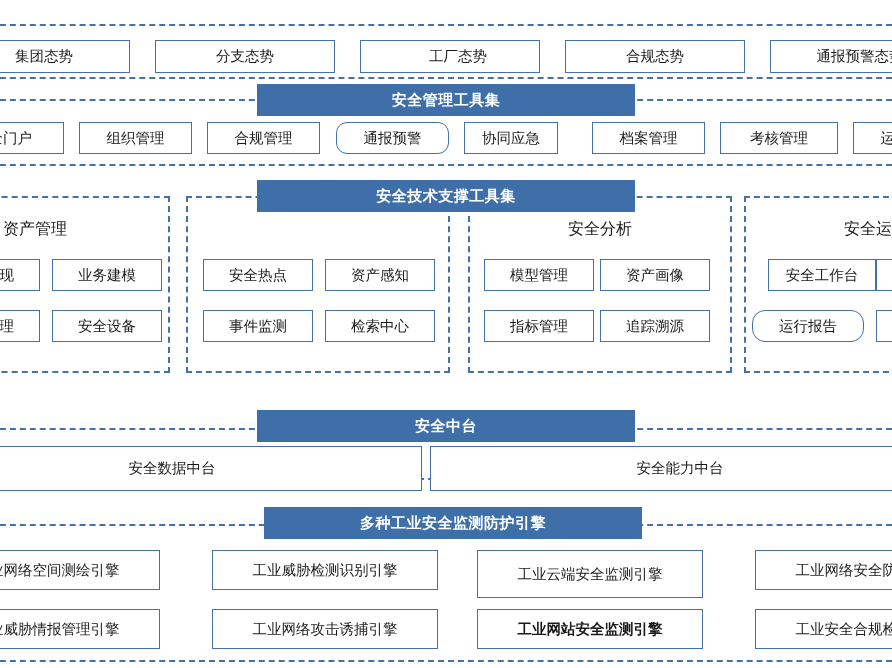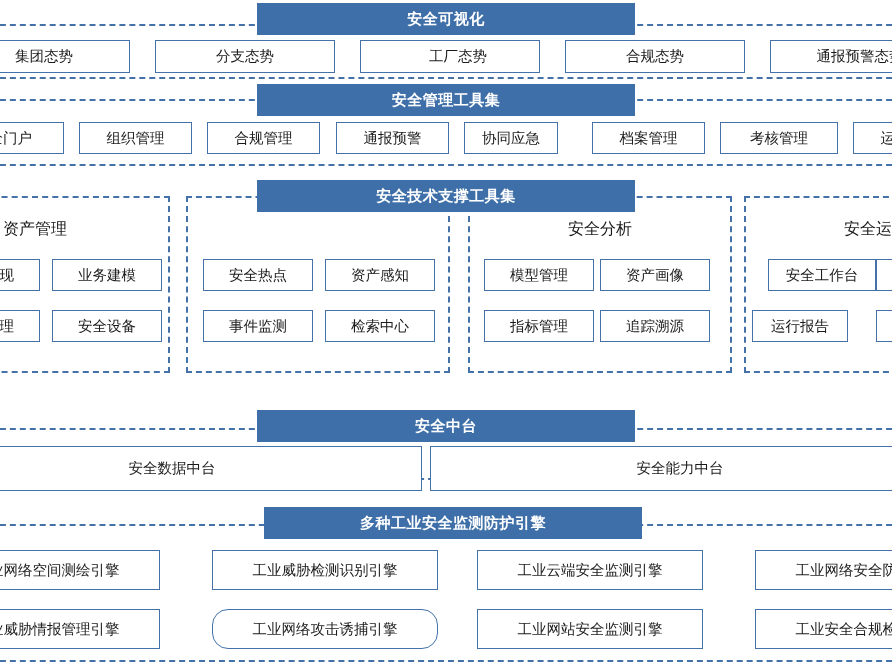--- a/index.html
+++ b/index.html
@@ -79,23 +79,20 @@
     text-align: center;
   }
 </style>
 </head>
 <body>
 
 <div id="canvas">
 
   <div class="layer" style="left:-20px; top:24px; width:932px; height:55px;"></div>
 
-  <div class="banner" style="left:257px; top:3px; width:378px; height:32px;">
-    <span>安全可视化</span>
-  </div>
 
   <div class="box" style="left:-42px; top:40px; width:172px; height:33px;">
     <span>集团态势</span>
   </div>
   <div class="box" style="left:155px; top:40px; width:180px; height:33px;">
     <span>分支态势</span>
   </div>
   <div class="box" style="left:360px; top:40px; width:180px; height:33px;padding-left:16px;">
     <span>工厂态势</span>
   </div>
@@ -114,21 +111,21 @@
 
   <div class="box" style="left:-58px; top:122px; width:122px; height:32px;">
     <span>安全门户</span>
   </div>
   <div class="box" style="left:79px; top:122px; width:113px; height:32px;">
     <span>组织管理</span>
   </div>
   <div class="box" style="left:207px; top:122px; width:113px; height:32px;">
     <span>合规管理</span>
   </div>
-  <div class="box" style="left:336px; top:122px; width:113px; height:32px;">
+  <div class="box" style="left:336px; top:122px; width:113px; height:32px;border-radius:11px;">
     <span>通报预警</span>
   </div>
   <div class="box" style="left:464px; top:122px; width:94px; height:32px;">
     <span>协同应急</span>
   </div>
   <div class="box" style="left:592px; top:122px; width:113px; height:32px;">
     <span>档案管理</span>
   </div>
   <div class="box" style="left:720px; top:122px; width:118px; height:32px;">
     <span>考核管理</span>
@@ -194,21 +191,21 @@
   <div class="group" style="left:744px; top:196px; width:264px; height:177px;"></div>
   <div class="group-title" style="left:744px; top:219px; width:264px;">
     <span>安全运营</span>
   </div>
   <div class="box" style="left:752px; top:259px; width:108px; height:32px;margin-left:16px;">
     <span>安全工作台</span>
   </div>
   <div class="box" style="left:876px; top:259px; width:112px; height:32px;">
     
   </div>
-  <div class="box" style="left:752px; top:310px; width:96px; height:32px;">
+  <div class="box" style="left:752px; top:310px; width:112px; height:32px;border-radius:13px;">
     <span>运行报告</span>
   </div>
   <div class="box" style="left:876px; top:310px; width:112px; height:32px;">
     
   </div>
 
   <div class="layer" style="left:-20px; top:428px; width:932px; height:52px;"></div>
 
   <div class="banner" style="left:257px; top:410px; width:378px; height:32px;">
     <span>安全中台</span>
@@ -226,33 +223,33 @@
   <div class="banner" style="left:257px; top:507px; width:378px; height:32px;margin-left:7px;">
     <span>多种工业安全监测防护引擎</span>
   </div>
 
   <div class="box engine" style="left:-66px; top:550px; width:226px; height:40px;">
     <span>工业网络空间测绘引擎</span>
   </div>
   <div class="box engine" style="left:212px; top:550px; width:226px; height:40px;">
     <span>工业威胁检测识别引擎</span>
   </div>
-  <div class="box engine" style="left:477px; top:550px; width:226px; height:40px;">
+  <div class="box engine" style="left:477px; top:550px; width:226px; height:48px;">
     <span>工业云端安全监测引擎</span>
   </div>
   <div class="box engine" style="left:755px; top:550px; width:226px; height:40px;">
     <span>工业网络安全防护引擎</span>
   </div>
 
   <div class="box engine" style="left:-66px; top:609px; width:226px; height:40px;">
     <span>工业威胁情报管理引擎</span>
   </div>
-  <div class="box engine" style="left:212px; top:609px; width:226px; height:40px;border-radius:16px;">
+  <div class="box engine" style="left:212px; top:609px; width:226px; height:40px;">
     <span>工业网络攻击诱捕引擎</span>
   </div>
-  <div class="box engine" style="left:477px; top:609px; width:226px; height:40px;">
+  <div class="box engine" style="left:477px; top:609px; width:226px; height:40px;font-weight:bold;">
     <span>工业网站安全监测引擎</span>
   </div>
   <div class="box engine" style="left:755px; top:609px; width:226px; height:40px;">
     <span>工业安全合规检测引擎</span>
   </div>
 
 </div>
 
 </body></html>

